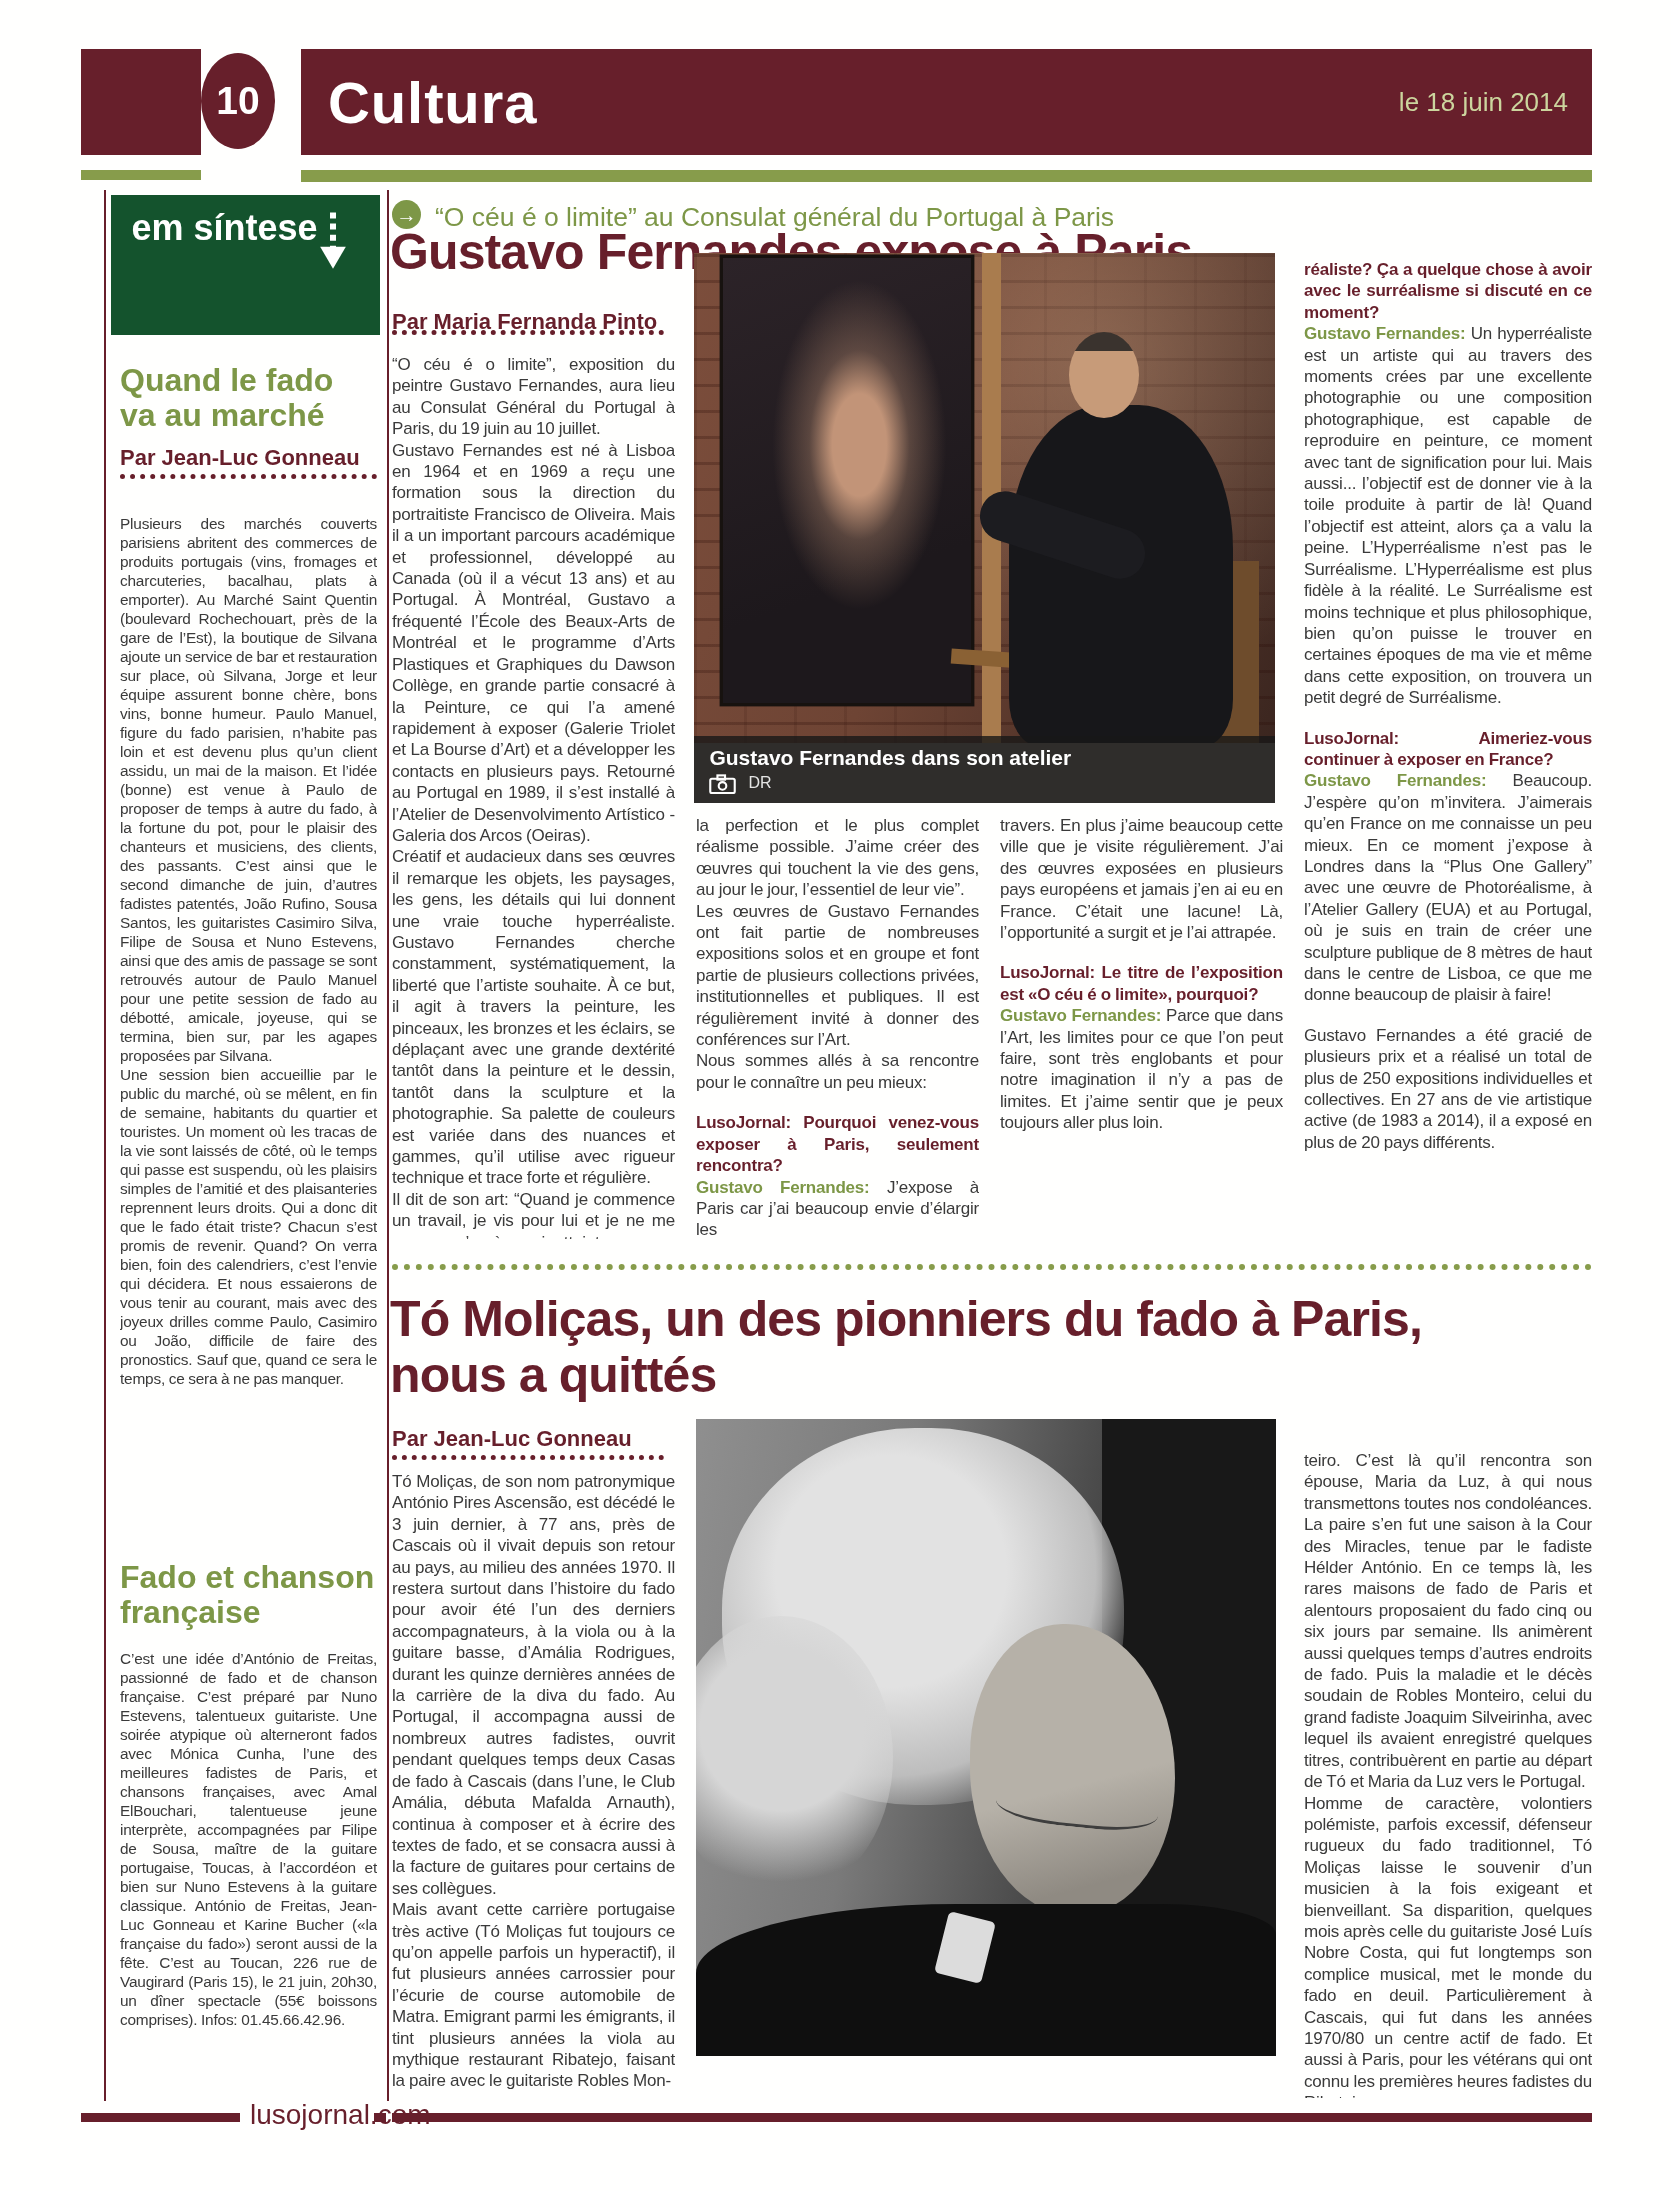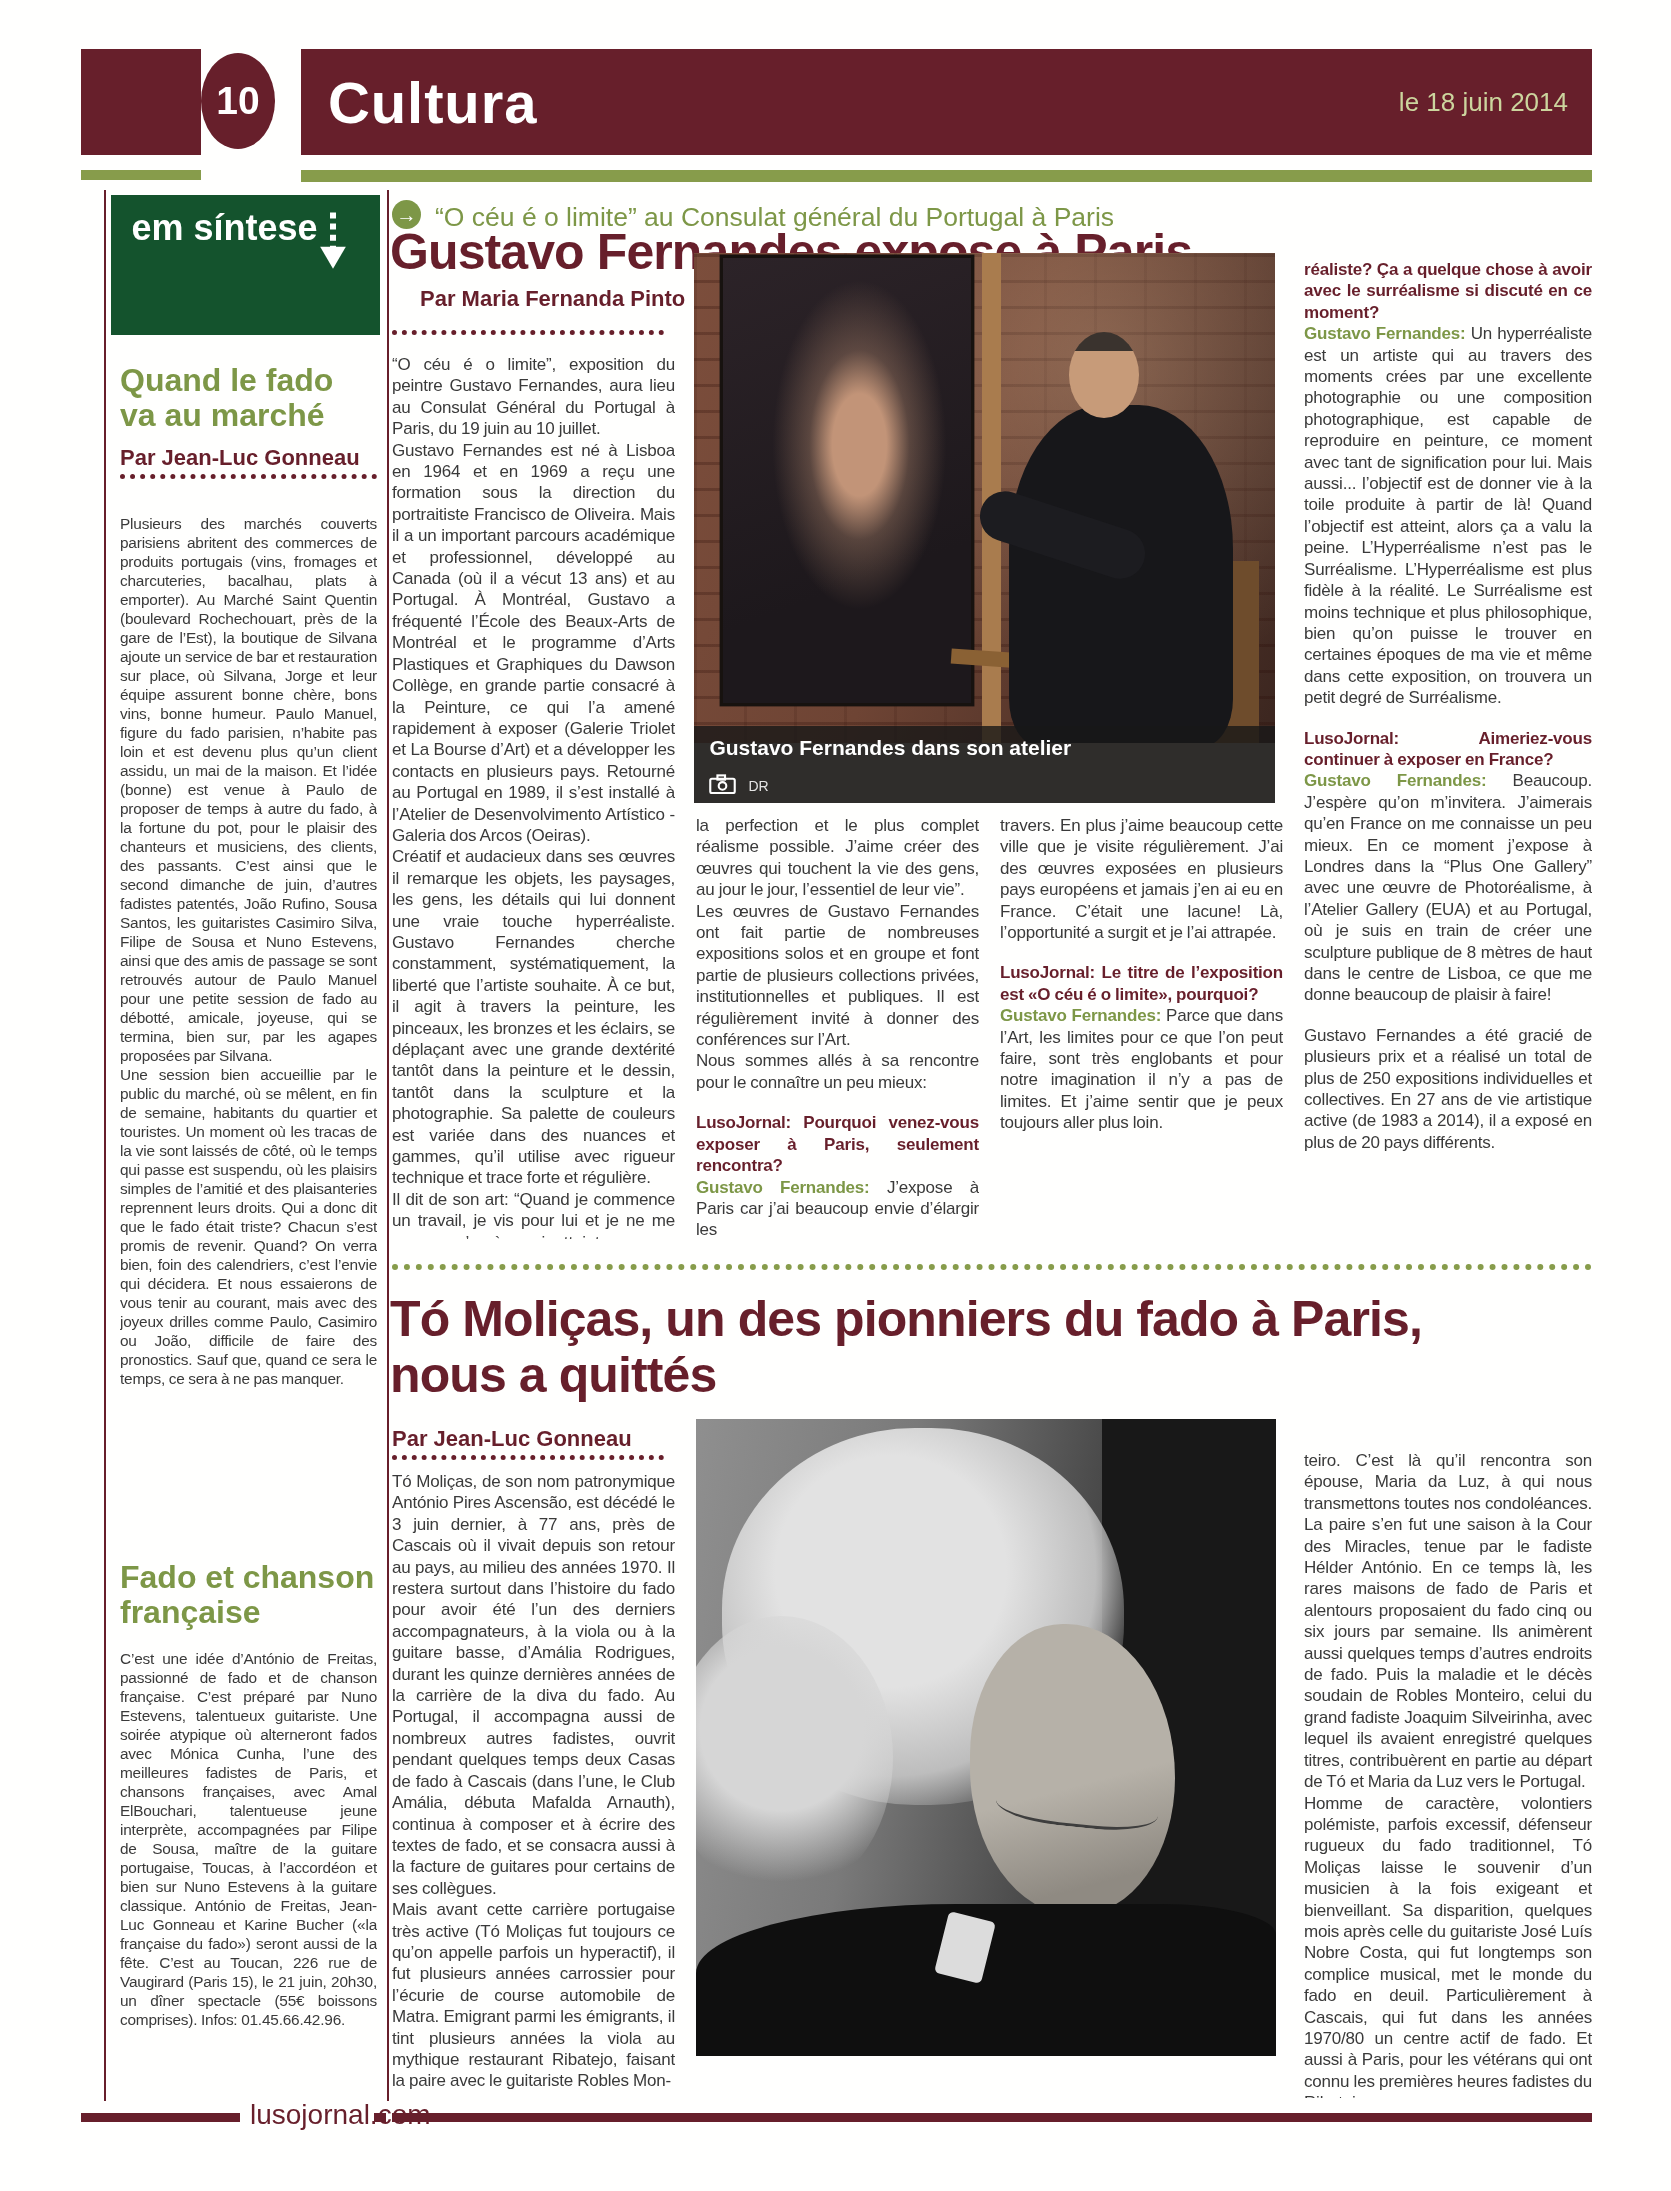--- a/index.html
+++ b/index.html
@@ -61,21 +61,21 @@
       background:linear-gradient(180deg,#3a332e 0 22%,#c79b79 22%);}
   .p1-torso{position:absolute;left:315px;top:152px;width:224px;height:342px;
       background:#17171a;border-radius:42% 42% 14% 14%;}
   .p1-arm{position:absolute;left:283px;top:257px;width:171px;height:50px;background:#1c1c20;
       border-radius:26px;transform:rotate(18deg);}
   .p1-chair{position:absolute;left:514px;top:308px;width:51px;height:223px;background:#6e4c2c;}
   .p1-floor{position:absolute;left:0;bottom:0;width:100%;height:60px;background:#8d8378;}
   .caption{position:absolute;left:0;bottom:0;width:100%;background:rgba(24,24,24,0.8);
       color:#fff;box-sizing:border-box;padding:10.3px 15.4px 8.6px 15.4px;}
   .cap-title{font-size:21px;font-weight:bold;}
-  .cap-credit{font-size:14px;color:#e4e4e4;margin-top:14px;display:flex;align-items:flex-end;gap:12px;}
+  .cap-credit{font-size:16px;color:#e4e4e4;margin-top:4px;display:flex;align-items:flex-start;gap:12px;}
 
   .photo2{background:linear-gradient(100deg,#8f8f8f 0%,#7a7a7a 32%,#3c3c3c 68%,#151515 100%);overflow:hidden;}
   .p2-dark{position:absolute;right:0;top:0;width:30%;height:100%;background:#181818;}
   .p2-hair{position:absolute;left:26px;top:8.6px;width:402px;height:377px;border-radius:48%;
       background:radial-gradient(circle at 42% 38%, #e2e2e2 0 35%, #bdbdbd 62%, transparent 78%);}
   .p2-hair2{position:absolute;left:-26px;top:197px;width:223px;height:283px;border-radius:50%;
       background:radial-gradient(circle at 50% 40%, #d6d6d6 0 40%, transparent 75%);}
   .p2-face{position:absolute;left:274px;top:205px;width:205px;height:291px;
       background:linear-gradient(165deg,#b6b1a8 0 55%,#8f8a82 85%);border-radius:46% 54% 48% 52%;}
   .p2-glasses{position:absolute;left:300px;top:360px;width:163px;height:45px;
@@ -110,21 +110,21 @@
   </div>
   <div class="abs hdr-greenline" style="left:301px;top:170px;width:1291px;height:12px;"></div>
 
   <div class="abs kicker-circle" style="left:392px;top:200px;width:29px;height:29px;">
     <span>→</span>
   </div>
   <div class="abs kicker-text" style="left:435px;top:202px;width:1147px;">“O céu é o limite” au Consulat général du Portugal à Paris</div>
 
   <h1 class="abs headline" style="left:390px;top:224px;width:1199px;margin:0;">Gustavo Fernandes expose à Paris</h1>
 
-  <div class="abs byline" style="left:392px;top:286px;margin-left:28px;">Par Maria Fernanda Pinto</div>
+  <div class="abs byline" style="left:392px;top:309px;">Par Maria Fernanda Pinto</div>
   <div class="abs dotline" style="left:392px;top:330px;width:272px;"></div>
 
   <div class="abs col" style="left:392px;top:354px;width:283px;height:885px;">
       <p class="rp"><span class="seg-plain">“O céu é o limite”, exposition du peintre Gustavo Fernandes, aura lieu au Consulat Général du Portugal à Paris, du 19 juin au 10 juillet.</span></p>
       <p class="rp"><span class="seg-plain">Gustavo Fernandes est né à Lisboa en 1964 et en 1969 a reçu une formation sous la direction du portraitiste Francisco de Oliveira. Mais il a un important parcours académique et professionnel, développé au Canada (où il a vécut 13 ans) et au Portugal. À Montréal, Gustavo a fréquenté l’École des Beaux-Arts de Montréal et le programme d’Arts Plastiques et Graphiques du Dawson Collège, en grande partie consacré à la Peinture, ce qui l’a amené rapidement à exposer (Galerie Triolet et La Bourse d’Art) et a développer les contacts en plusieurs pays. Retourné au Portugal en 1989, il s’est installé à l’Atelier de Desenvolvimento Artístico - Galeria dos Arcos (Oeiras).</span></p>
       <p class="rp"><span class="seg-plain">Créatif et audacieux dans ses œuvres il remarque les objets, les paysages, les gens, les détails qui lui donnent une vraie touche hyperréaliste. Gustavo Fernandes cherche constamment, systématiquement, la liberté que l’artiste souhaite. À ce but, il agit à travers la peinture, les pinceaux, les bronzes et les éclairs, se déplaçant avec une grande dextérité tantôt dans la peinture et le dessin, tantôt dans la sculpture et la photographie. Sa palette de couleurs est variée dans des nuances et gammes, qu’il utilise avec rigueur technique et trace forte et régulière.</span></p>
       <p class="rp"><span class="seg-plain">Il dit de son art: “Quand je commence un travail, je vis pour lui et je ne me repose qu’après avoir atteint</span></p>
     </div>
 
   <div class="abs photo1" style="left:694px;top:253px;width:581px;height:550px;">

